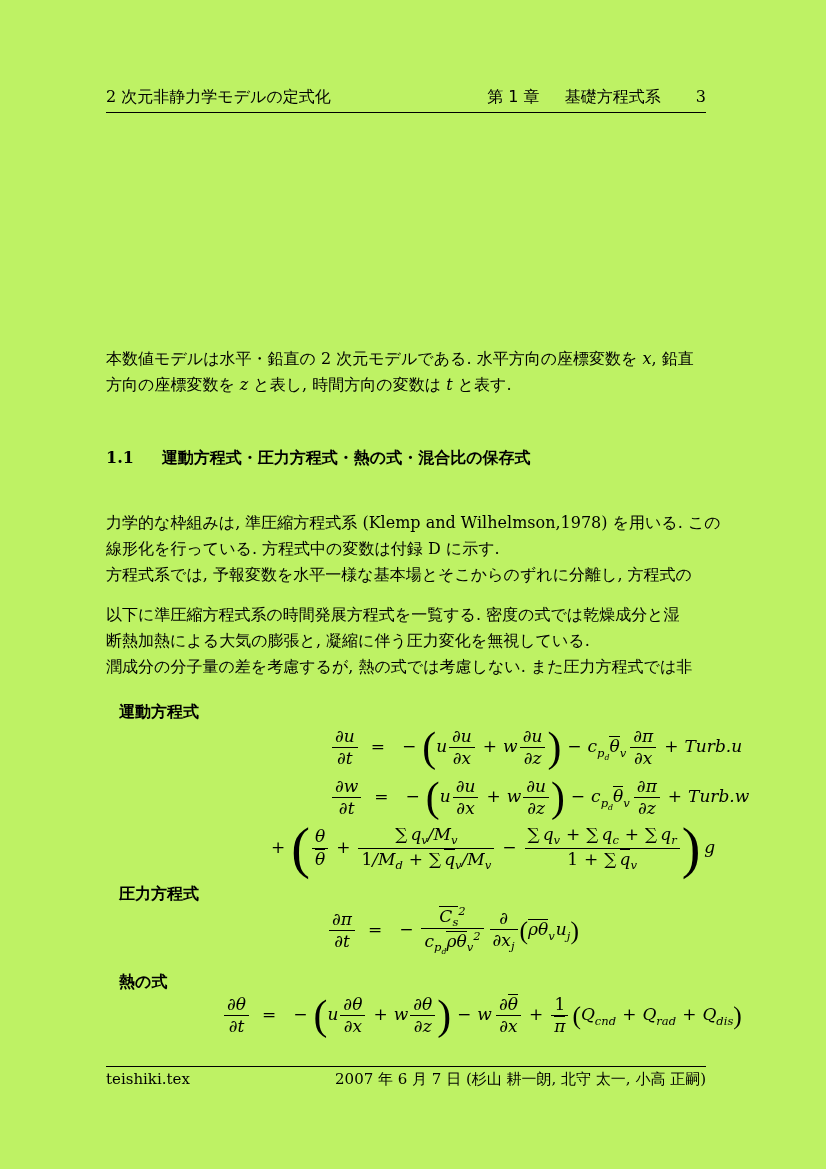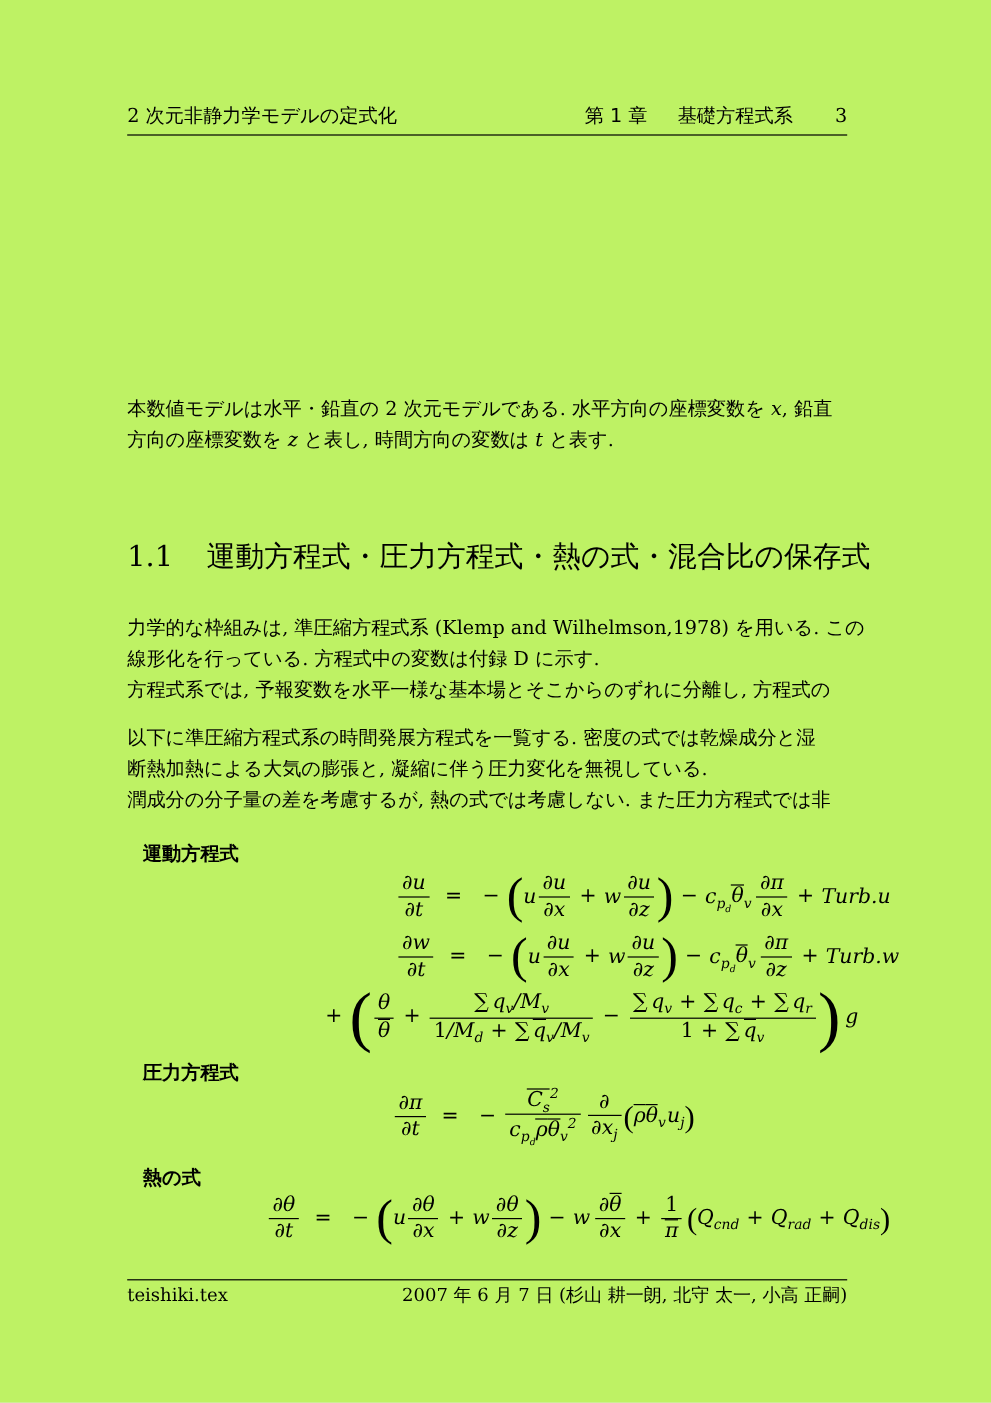--- a/index.html
+++ b/index.html
@@ -18,21 +18,21 @@
   .hr-title{margin-left:20px;}
   .pgnum{margin-left:30px;font-family:"DejaVu Serif",serif;}
   .footer-row{position:absolute;left:106px;width:600px;top:1070px;display:flex;
     justify-content:space-between;align-items:baseline;font-size:15px;white-space:nowrap;}
 
   
   .chapter-h{position:absolute;left:108px;top:212px;font-size:34px;font-weight:bold;
     font-family:"DejaVu Sans",sans-serif;white-space:nowrap;}
   .chapter-h .cnum{font-family:"DejaVu Serif",serif;padding:0 2px;}
   .chapter-h .ctitle{margin-left:30px;}
-  .section-h{position:absolute;left:106px;top:448px;font-size:24px;font-weight:normal;white-space:nowrap;}
+  .section-h{position:absolute;left:106px;top:448px;font-size:16px;font-weight:bold;white-space:nowrap;}
   .section-h .snum{font-family:"DejaVu Serif",serif;margin-right:28px;}
   .section-h .stitle{font-family:"DejaVu Sans",sans-serif;}
 
   
   .para{position:absolute;left:106px;width:610px;font-size:16px;line-height:26px;}
   .pline{white-space:nowrap;}
   .mi{font-style:italic;font-family:"DejaVu Serif",serif;}
 
   
   .eq-label{position:absolute;left:119px;font-size:16px;font-weight:bold;
@@ -72,21 +72,21 @@
     </span>
     <span class="hright">
       <span>第 1 章</span>
       <span class="hr-title">基礎方程式系</span>
       <span class="pgnum">3</span>
     </span>
   </div>
   <div class="rule" style="top:112px;"></div>
 
 
-  <div class="para" style="top:328px;">
+  <div class="para" style="top:346px;">
     <div class="pline">
       <span>本数値モデルは水平・鉛直の 2 次元モデルである. 水平方向の座標変数を </span><span class="mi">x</span><span>, 鉛直</span>
     </div>
     <div class="pline">
       <span>方向の座標変数を </span><span class="mi">z</span><span> と表し, 時間方向の変数は </span><span class="mi">t</span><span> と表す.</span>
     </div>
   </div>
 
   <div class="section-h">
     <span class="snum">1.1</span><span class="stitle">運動方程式・圧力方程式・熱の式・混合比の保存式</span>

